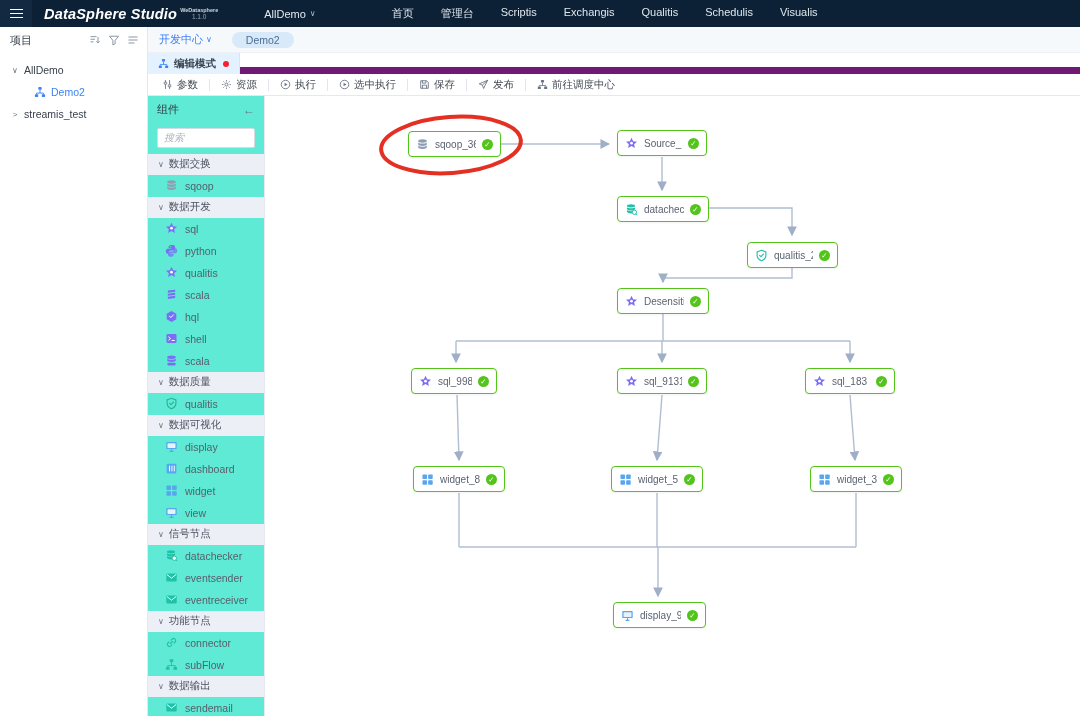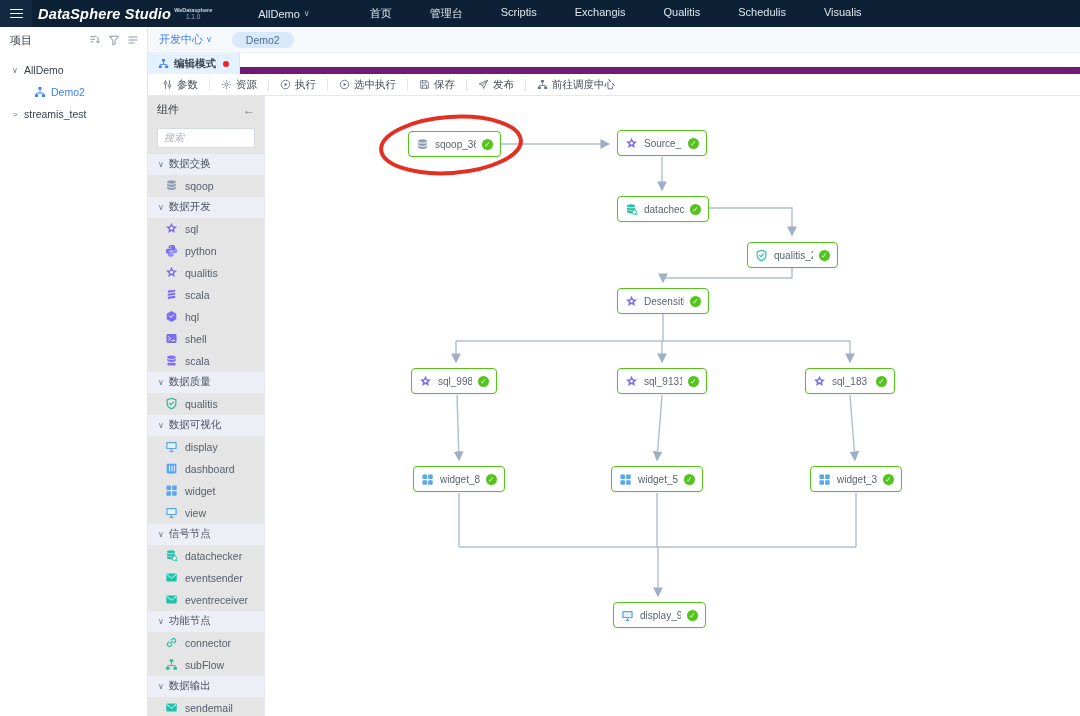--- a/index.html
+++ b/index.html
@@ -6,28 +6,28 @@
   html,body { width:1080px; height:716px; overflow:hidden; background:#fff;
     font-family:"Liberation Sans","DejaVu Sans",sans-serif; }
   .app { position:relative; width:1080px; height:716px; }
 
   
   .topbar { position:absolute; left:0; top:0; width:1080px; height:27px;
     background:#0c2135; display:flex; align-items:center; color:#e5ebf2; }
   .burger { width:32px; height:27px; display:flex; flex-direction:column; justify-content:center;
     align-items:center; gap:2.5px; cursor:pointer; background:#122941; }
   .burger i { display:block; width:13px; height:1.6px; background:#fff; }
-  .logo-wrap { display:flex; align-items:flex-start; margin-left:6px; }
+  .logo-wrap { display:flex; align-items:flex-start; margin-left:12px; }
   .logo { font-size:14.5px; font-weight:bold; font-style:italic; color:#fff; letter-spacing:.2px; white-space:nowrap; }
   .logo-sup { margin-left:3px; display:flex; flex-direction:column; align-items:center; line-height:1.1; margin-top:1px; }
   .logo-sup .sup1 { font-size:5.5px; font-weight:bold; color:#cdd6e0; }
   .logo-sup .sup2 { font-size:6.5px; color:#9aa7b5; }
   .ws-switch { margin-left:46px; font-size:11px; color:#e3e9f0; display:flex; align-items:center; gap:4px; cursor:pointer; }
   .ws-switch .crt { font-size:8px; color:#aeb9c6; }
-  .topnav { display:flex; margin-left:60px; gap:38px; }
+  .topnav { display:flex; margin-left:76px; gap:27px; }
   .topnav .nav-item { font-size:11px; color:#dfe6ee; cursor:pointer; white-space:nowrap; }
 
   
   .project-panel { position:absolute; left:0; top:27px; width:148px; height:689px;
     background:#fff; border-right:1px solid #e4e8ee; }
   .pp-head { height:26px; display:flex; align-items:center; padding:0 8px 0 10px; }
   .pp-title { font-size:11px; color:#333a45; flex:1; }
   .pp-icons { display:flex; gap:7px; align-items:center; }
   .pp-icons .pic { width:12px; height:12px; color:#8a94a2; cursor:pointer; }
   .pp-icons .pic svg { width:12px; height:12px; display:block; }
@@ -60,21 +60,21 @@
   .toolbar { height:22px; background:#fff; border-bottom:1px solid #e5e9ef;
     display:flex; align-items:center; padding-left:14px; }
   .titem { display:flex; align-items:center; gap:4px; font-size:10.5px; color:#454c56; cursor:pointer; white-space:nowrap; }
   .titem .ticon { width:11px; height:11px; color:#6b7482; }
   .titem .ticon svg { width:11px; height:11px; display:block; }
   .tsep { width:1px; height:12px; background:#e2e6ec; margin:0 11px; }
 
   
   .content { position:relative; height:620px; display:flex; }
 
-  .comp-panel { width:117px; height:620px; background:#e5e5e5; border-right:1px solid #e5e9ef; overflow:hidden; flex:none; }
+  .comp-panel { width:117px; height:620px; background:#5eead4; border-right:1px solid #e5e9ef; overflow:hidden; flex:none; }
   .cp-head { height:27px; display:flex; align-items:center; padding:0 9px; }
   .cp-title { flex:1; font-size:11px; color:#333a45; }
   .cp-back { font-size:12px; color:#6c7684; cursor:pointer; }
   .cp-search { padding:4px 9px 6px 9px; }
   .cp-search input { width:100%; height:20px; border:1px solid #d5dbe3; border-radius:2px;
     font-size:10px; padding:0 6px; color:#333; outline:none;font-style:italic; }
   .cp-search input::placeholder { color:#aab2bd; }
   .cgroup { height:21px; background:#eceff5; display:flex; align-items:center; gap:5px;
     padding-left:10px; font-size:10.5px; color:#4a5261; cursor:pointer; }
   .cgroup .caret { font-size:8px; color:#6c7684; }

